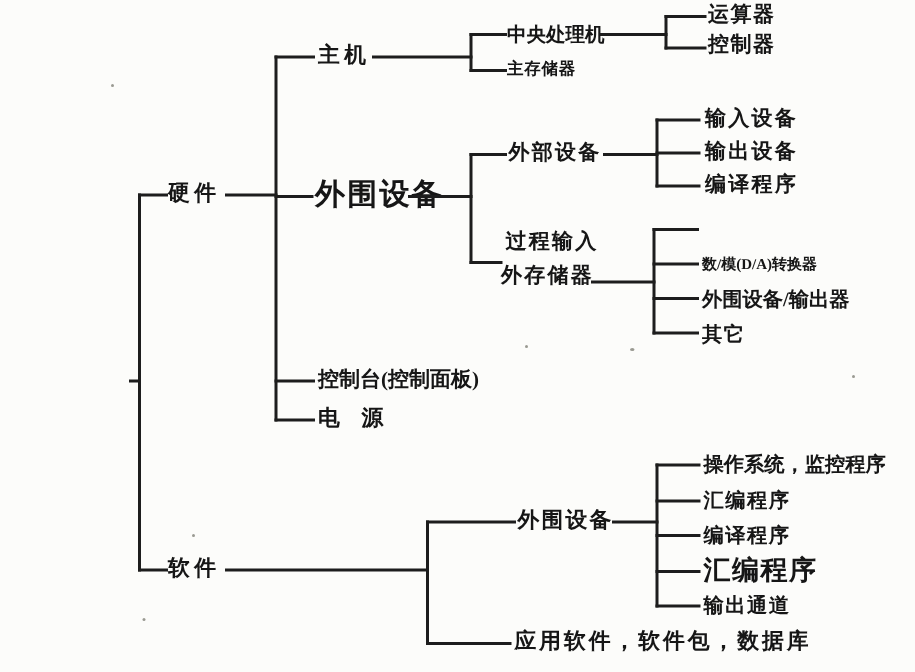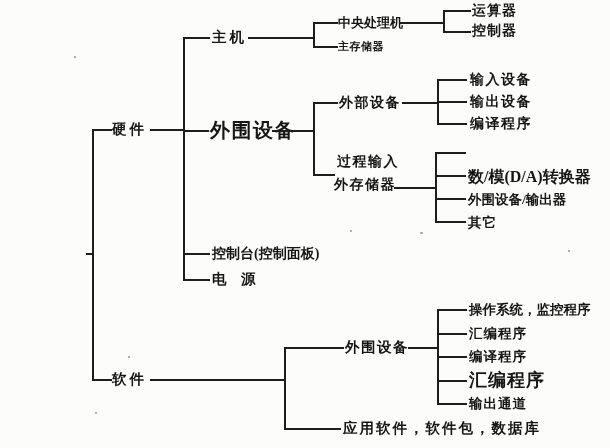--- a/index.html
+++ b/index.html
@@ -47,21 +47,21 @@
 
   <div class="lbl" style="left:470px;top:94px;font-size:14px;letter-spacing:1.5px">输出设备</div>
 
   <div class="lbl" style="left:470px;top:116px;font-size:14px;letter-spacing:1.5px">编译程序</div>
 
   <div class="lbl" style="left:337px;top:154px;font-size:14px;letter-spacing:1.5px">过程输入</div>
 
   <div class="lbl" style="left:334px;top:177px;font-size:14px;letter-spacing:1.5px">外存储器</div>
 
 
-  <div class="lbl" style="left:468px;top:169px;font-size:16px">数/模(D/A)转换器</div>
+  <div class="lbl" style="left:468px;top:169px;font-size:10px">数/模(D/A)转换器</div>
 
   <div class="lbl" style="left:468px;top:192px;font-size:13.5px">外围设备/输出器</div>
 
   <div class="lbl" style="left:468px;top:215px;font-size:13.5px;letter-spacing:1px">其它</div>
 
   <div class="lbl" style="left:212px;top:246px;font-size:14px">控制台(控制面板)</div>
 
   <div class="lbl" style="left:212px;top:272px;font-size:14.5px">电　源</div>
 
   <div class="lbl" style="left:112px;top:372px;font-size:14.5px;letter-spacing:3px">软件</div>

